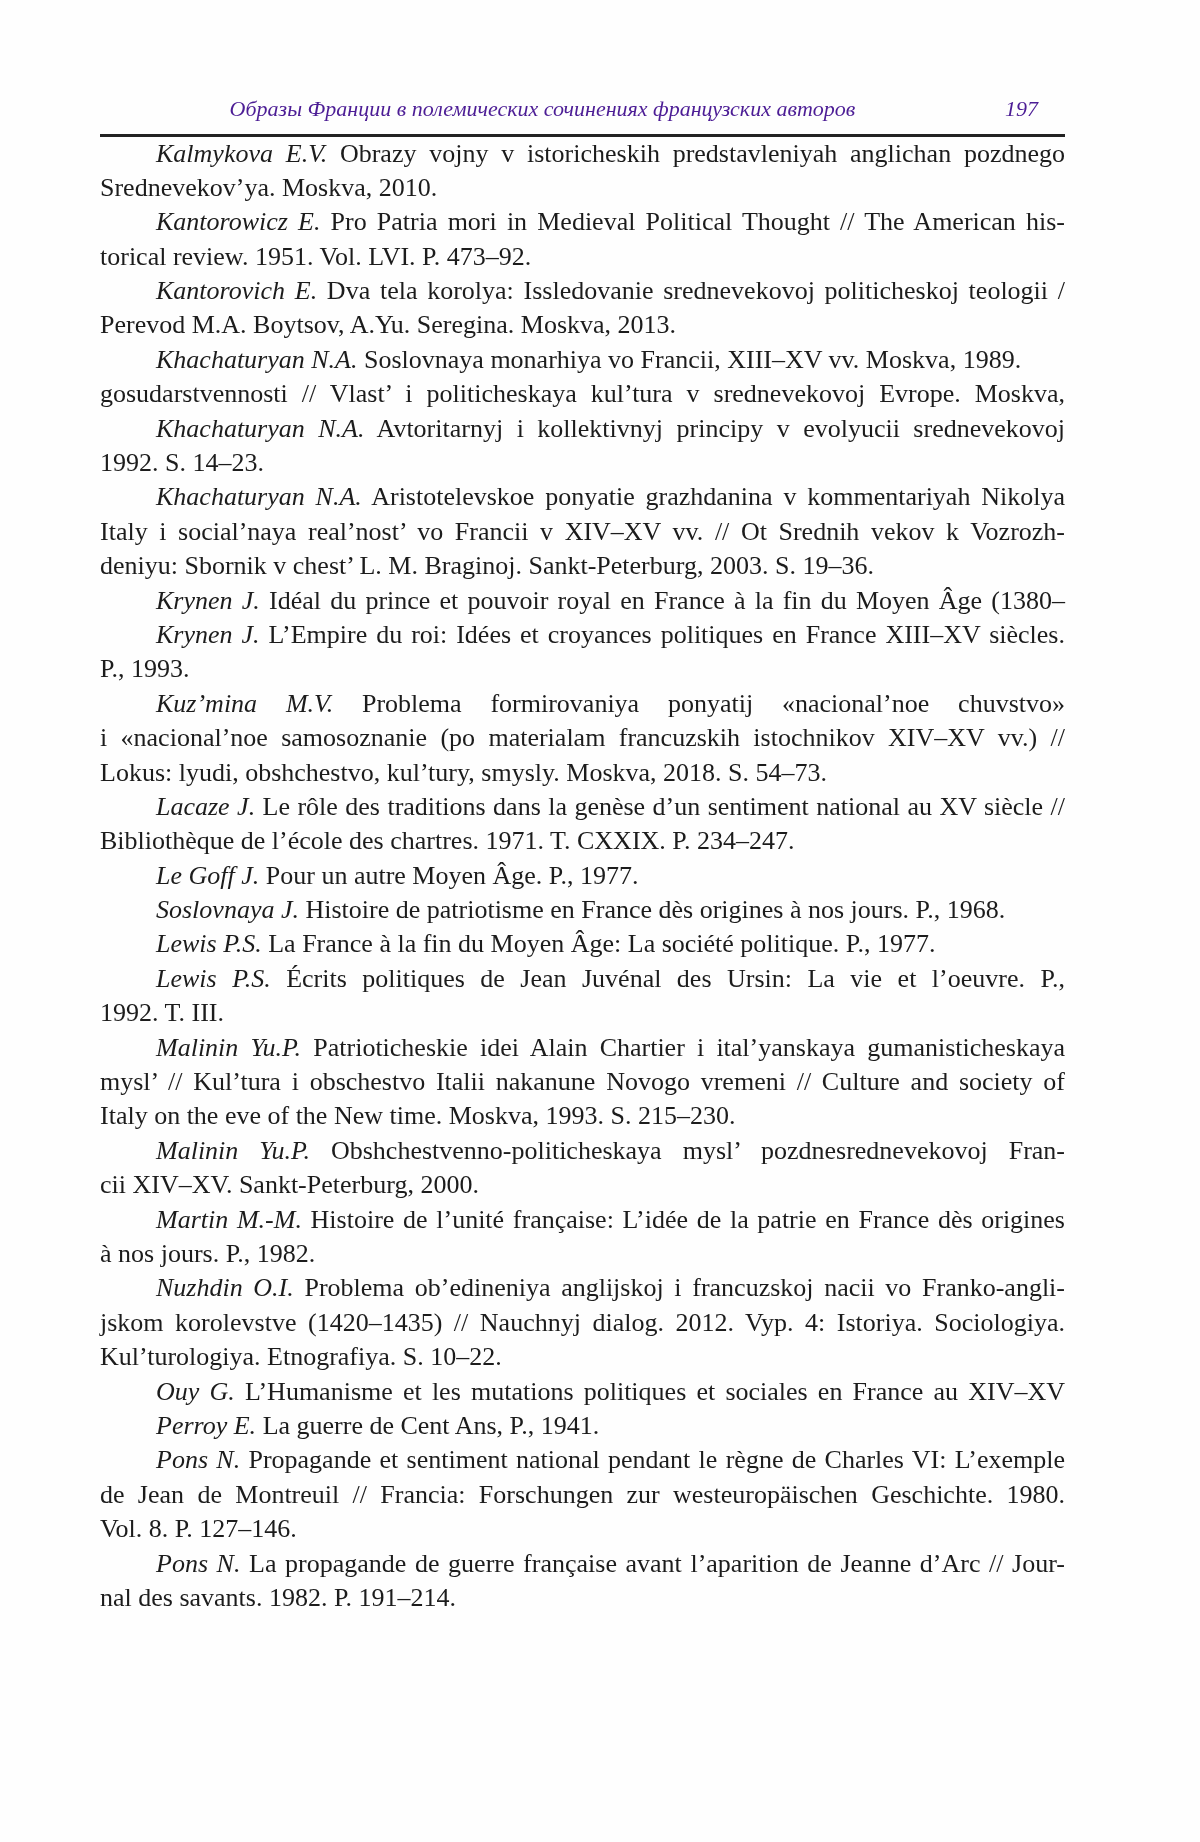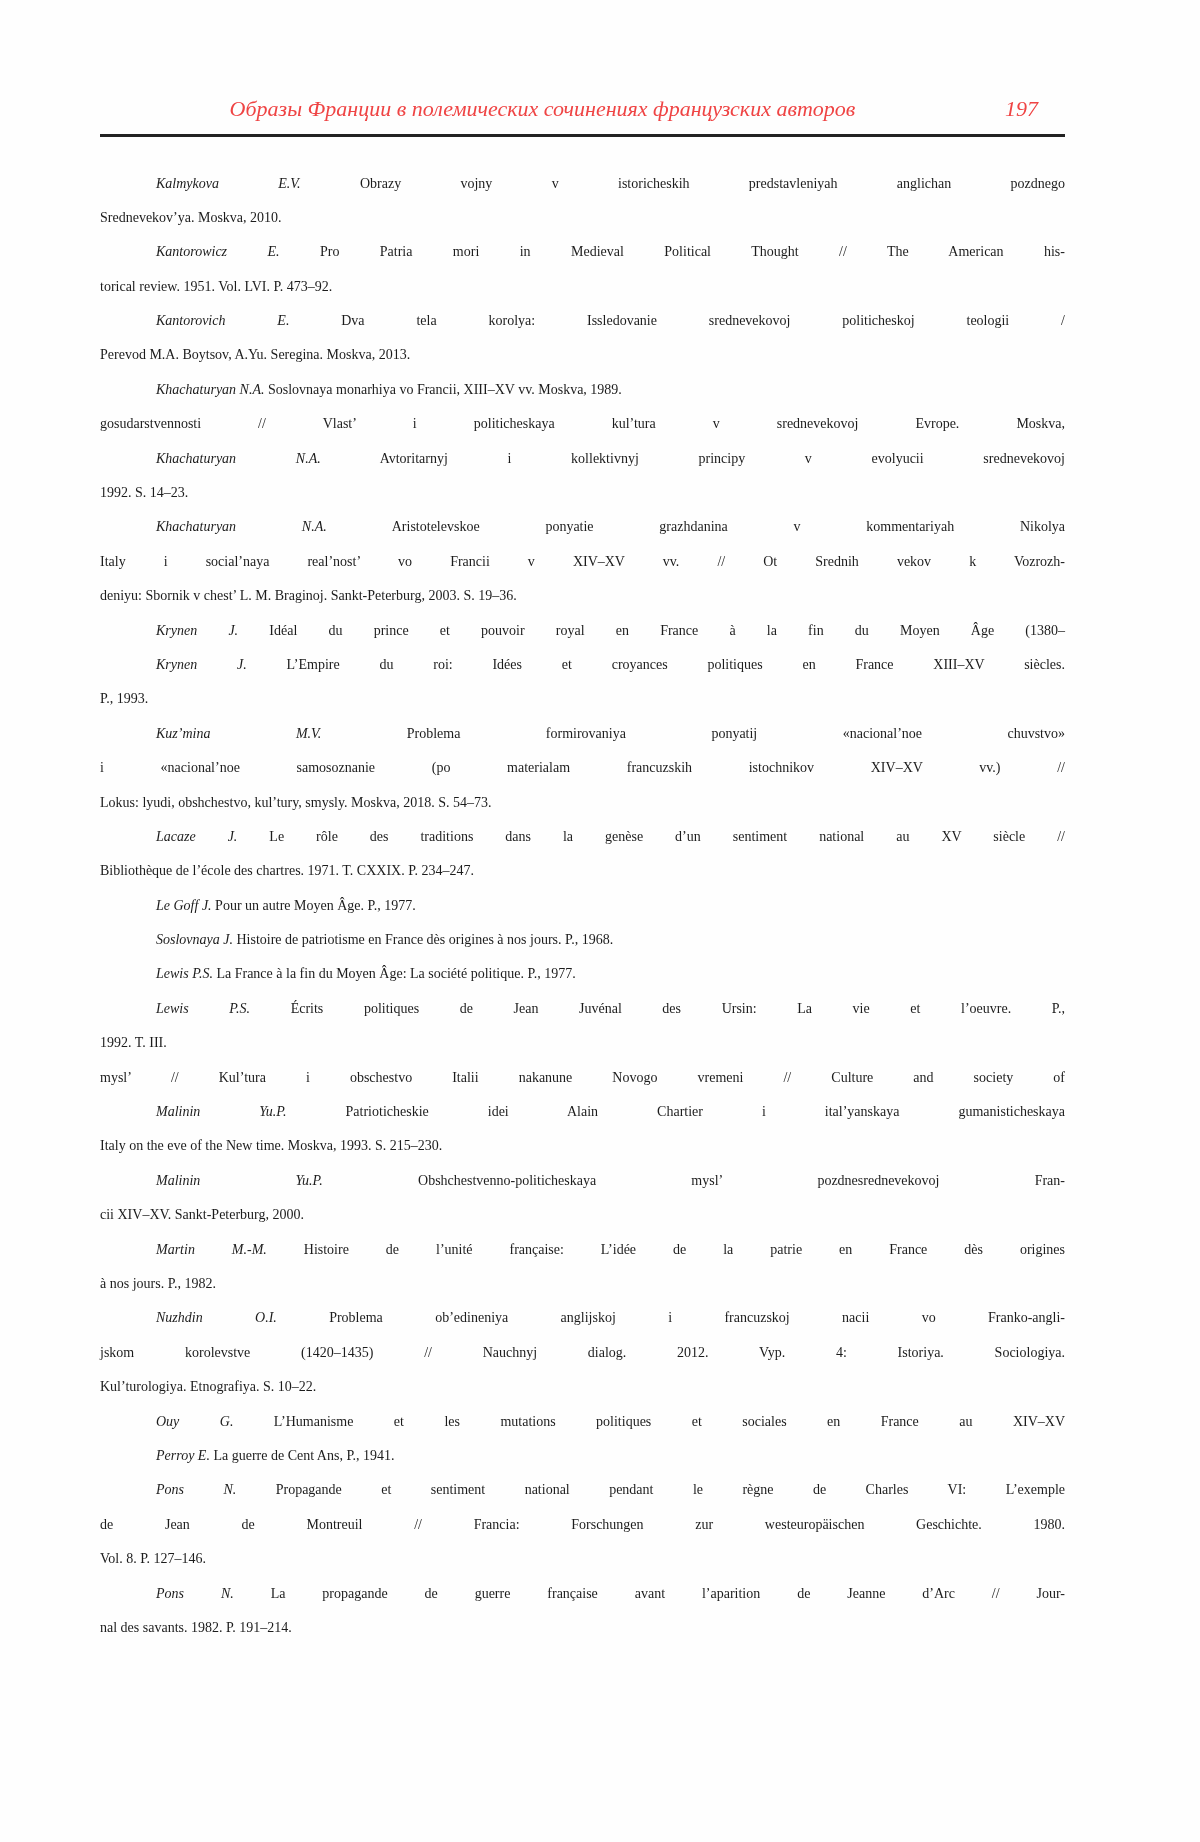--- a/index.html
+++ b/index.html
@@ -16,41 +16,40 @@
     font-family: "Liberation Serif", serif;
     box-sizing: border-box;
     padding: 96px 135px 0 100px;
   }
   .running-head {
     display: flex;
     align-items: baseline;
     font-style: italic;
     font-size: 22px;
     line-height: 26px;
-    color: #ef4444;
+    color: #4c1d95;
   }
   .rh-title {
     flex: 1;
     text-align: center;
     white-space: nowrap;
   }
   .rh-num {
     min-width: 60px;
     text-align: left;
     padding-left: 20px;
   }
   .rule {
     margin-top: 12px;
     height: 2.5px;
     background: #222222;
     width: 100%;
   }
   .bib {
-    margin-top: 30px;
-    font-size: 14px;
+    font-size: 26px;
   }
   .entry {
     margin: 0;
     padding: 0;
   }
   .line {
     height: 34.4px;
     line-height: 34.4px;
     text-align: left;
     white-space: normal;
@@ -126,22 +125,22 @@
         <div class="line first"><i>Soslovnaya J.</i><span> Histoire de patriotisme en France dès origines à nos jours. P., 1968.</span></div>
       </div>
       <div class="entry">
         <div class="line first"><i>Lewis P.S.</i><span> La France à la fin du Moyen Âge: La société politique. P., 1977.</span></div>
       </div>
       <div class="entry">
         <div class="line first just"><i>Lewis P.S.</i><span> Écrits politiques de Jean Juvénal des Ursin: La vie et l’oeuvre. P.,</span></div>
         <div class="line">1992. T. III.</div>
       </div>
       <div class="entry">
+        <div class="line first just"><i>Malinin Yu.P.</i><span> Patrioticheskie idei Alain Chartier i ital’yanskaya gumanisticheskaya</span></div>
         <div class="line just">mysl’ // Kul’tura i obschestvo Italii nakanune Novogo vremeni // Culture and society of</div>
-        <div class="line first just"><i>Malinin Yu.P.</i><span> Patrioticheskie idei Alain Chartier i ital’yanskaya gumanisticheskaya</span></div>
         <div class="line">Italy on the eve of the New time. Moskva, 1993. S. 215–230.</div>
       </div>
       <div class="entry">
         <div class="line first just"><i>Malinin Yu.P.</i><span> Obshchestvenno-politicheskaya mysl’ pozdnesrednevekovoj Fran-</span></div>
         <div class="line">cii XIV–XV. Sankt-Peterburg, 2000.</div>
       </div>
       <div class="entry">
         <div class="line first just"><i>Martin M.-M.</i><span> Histoire de l’unité française: L’idée de la patrie en France dès origines</span></div>
         <div class="line">à nos jours. P., 1982.</div>
       </div>

